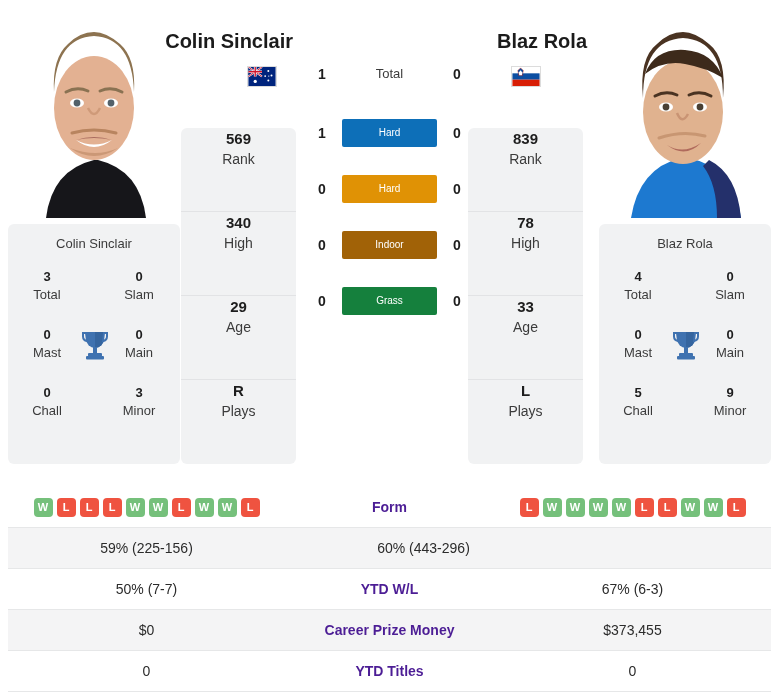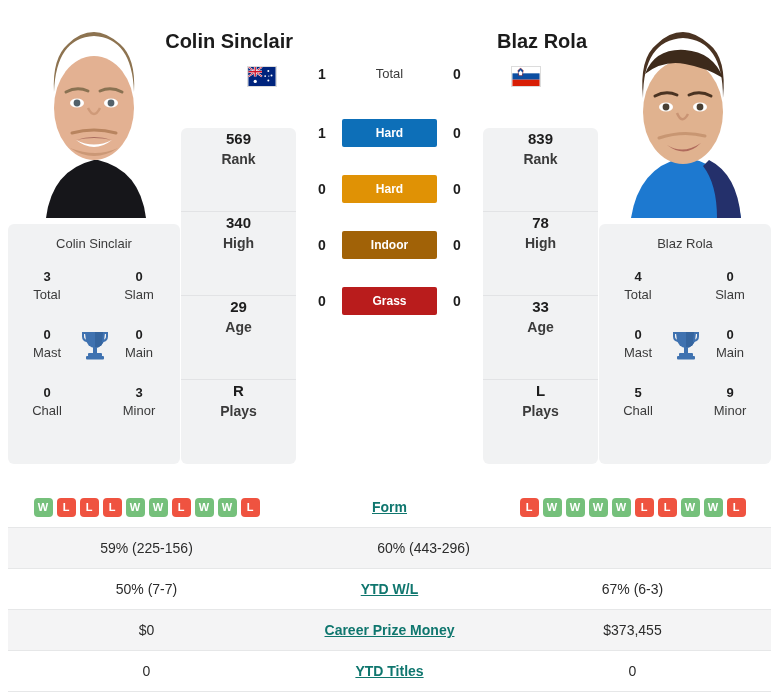--- a/index.html
+++ b/index.html
@@ -101,40 +101,39 @@
   
   .stat-col {
     position: absolute;
     top: 128px;
     width: 115px;
     height: 336px;
     background: #f1f2f3;
     border-radius: 6px;
   }
   .stat-col.left  { left: 181px; }
-  .stat-col.right { left: 483px; }
+  .stat-col.right { left: 468px; }
   .stat-box {
     height: 84px;
     display: flex;
     flex-direction: column;
     align-items: center;
     border-bottom: 1px solid #e2e3e5;
   }
   .stat-box:last-child { border-bottom: none; }
   .stat-box .v {
     font-size: 15px;
     font-weight: bold;
     color: #1d1d1d;
     line-height: 21px;
   }
   .stat-box .k {
     font-size: 14px;
     color: #3b3b3b;
     line-height: 21px;
-    font-weight: bold;
   }
 
   
   .center-col {
     position: absolute;
     left: 303px;
     top: 0;
     width: 173px;
   }
   .name-row {
@@ -185,22 +184,22 @@
   .surf-row .sv.l { left: 9px; }
   .surf-row .sv.r { right: 9px; }
   .surf-label {
     position: absolute;
     left: 39px;
     top: 0;
     width: 95px;
     height: 28px;
     line-height: 28px;
     text-align: center;
-    font-size: 12px;
-    font-weight: bold;
+    font-size: 10px;
+    font-weight: normal;
     border-radius: 2px;
   }
   .surf-label.plain {
     background: transparent;
     color: #3b3b3b;
     font-weight: normal;
     font-size: 13px;
   }
   .surf-label.filled { color: #ffffff; }
 
@@ -223,22 +222,21 @@
     flex: 0 0 277px;
     text-align: center;
     font-size: 14px;
     color: #2b2b2b;
   }
   .srow .cell-m {
     flex: 1 1 auto;
     text-align: center;
     font-size: 14px;
     font-weight: bold;
-    color: #0f766e;
-    text-decoration: underline;
+    color: #4c1d95;
   }
   .form-strip {
     display: flex;
     justify-content: center;
     gap: 4px;
   }
   .fb {
     width: 19px;
     height: 19px;
     border-radius: 4px;
@@ -473,21 +471,21 @@
     </div>
 
     <div class="surf-row" style="top:231px">
       <div class="sv l">0</div>
       <div class="surf-label filled" style="background:#a16207">Indoor</div>
       <div class="sv r">0</div>
     </div>
 
     <div class="surf-row" style="top:287px">
       <div class="sv l">0</div>
-      <div class="surf-label filled" style="background:#b91c1c">Grass</div>
+      <div class="surf-label filled" style="background:#15803d">Grass</div>
       <div class="sv r">0</div>
     </div>
   </div>
 </div>
 
 <div class="stats-table">
   <div class="srow">
     <div class="cell-l">
       <div class="form-strip" id="form-left">
           <div class="fb W">W</div>

